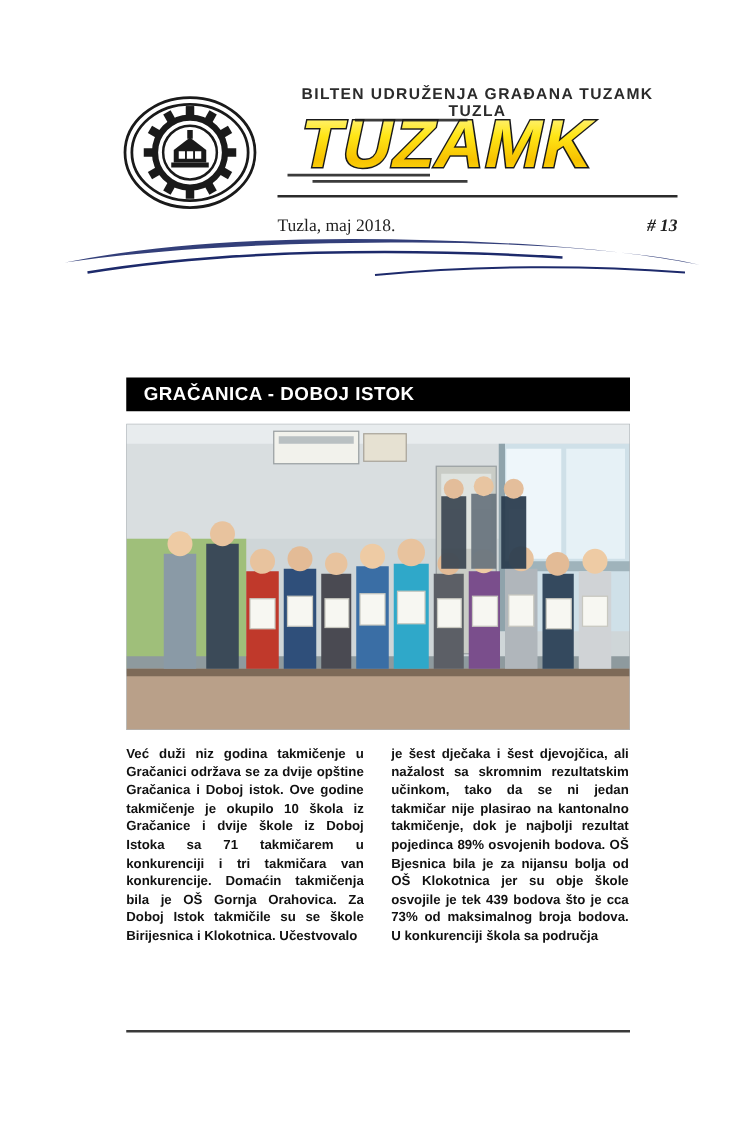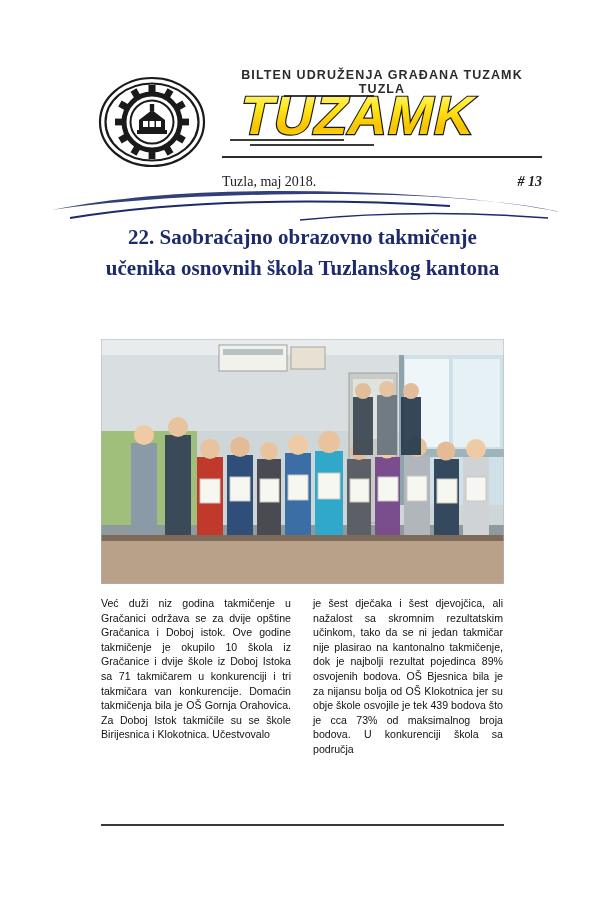--- a/index.html
+++ b/index.html
@@ -127,20 +127,21 @@
     position: absolute;
     left: 101px; top: 596px;
     width: 403px;
     display: flex;
     gap: 22px;
     font-family: "Liberation Sans", sans-serif;
     font-size: 10.6px;
     line-height: 14.6px;
     color: #111;
     text-align: justify;
+    font-weight: bold;
   }
   .col { width: 190px; }
   .col p { margin: 0; }
 
   
   .footer-rule {
     position: absolute;
     left: 101px; top: 824px;
     width: 403px; height: 2px;
     background: #3a3a3a;
@@ -238,25 +239,24 @@
       <span class="num"># 13</span>
     </div>
 
     <svg class="swoosh" width="605" height="36" viewBox="0 0 605 36">
       <path d="M52 24 C 160 2, 300 2, 430 10 C 490 14, 530 20, 560 26 C 520 16, 430 8, 330 8 C 210 8, 120 14, 52 24 Z" fill="#1d2a6b" opacity="0.9"></path>
       <path d="M70 32 C 180 14, 320 12, 450 20" fill="none" stroke="#1d2a6b" stroke-width="2"></path>
       <path d="M300 34 C 380 26, 470 26, 548 32" fill="none" stroke="#1d2a6b" stroke-width="1.6"></path>
     </svg>
   </div>
 
-  <div class="title-block">
-    <span class="l1">22. Saobraćajno obrazovno takmičenje</span>
-    <span class="l2">učenika osnovnih škola Tuzlanskog kantona</span>
+
+  <div class="section-bar">
+    <span>GRAČANICA - DOBOJ ISTOK</span>
   </div>
-
 
   <div class="photo">
     <svg width="403" height="245" viewBox="0 0 403 245">
 
       <rect x="0" y="0" width="403" height="245" fill="#cfd6d8"></rect>
       <rect x="0" y="0" width="403" height="92" fill="#d9dee0"></rect>
 
       <rect x="0" y="0" width="403" height="16" fill="#e8ecee"></rect>
 
       <rect x="118" y="6" width="68" height="26" fill="#f2f2ec" stroke="#9aa0a2"></rect>

